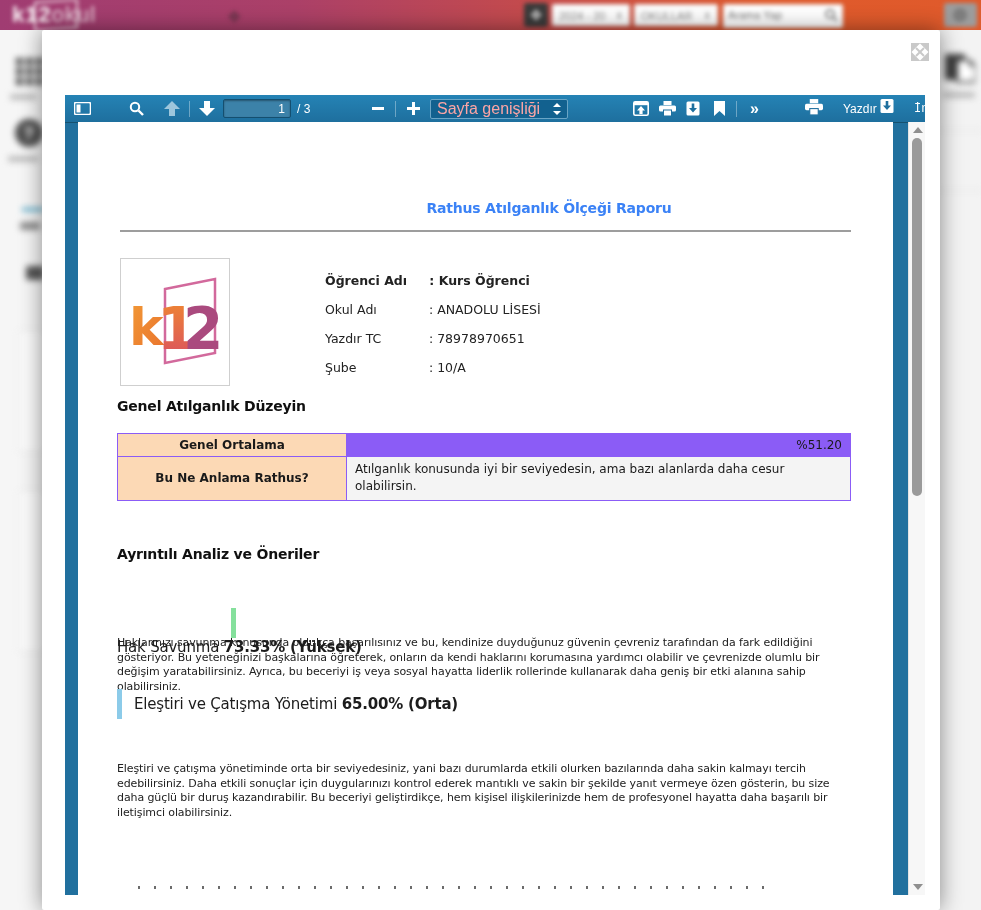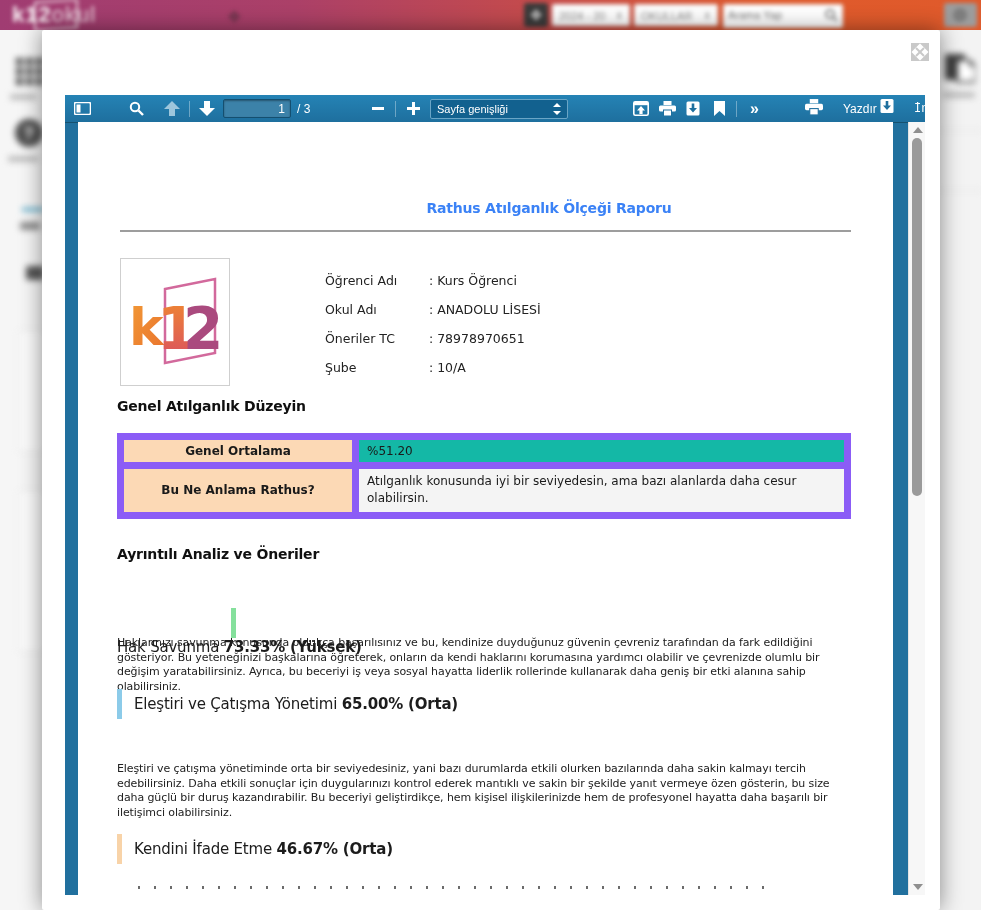--- a/index.html
+++ b/index.html
@@ -45,21 +45,21 @@
   .toolbar{position:absolute;left:0;top:0;width:860px;height:27px;
     background:linear-gradient(#2583b5,#1e6f9e);border-bottom:1px solid #16516f;}
   .tb{position:absolute;top:0;height:27px;display:flex;align-items:center;color:#fff;}
   .tb-sep{width:1px;height:16px;background:rgba(255,255,255,.35);margin:0 4px;}
   .tb-btn{display:flex;align-items:center;justify-content:center;width:26px;height:25px;cursor:pointer;}
   .page-input{width:56px;height:17px;background:#3c82a9;border:1px solid #144f70;border-radius:2px;
     color:#fff;font-size:12px;text-align:right;padding:0 5px;outline:none;
     box-shadow:inset 0 1px 2px rgba(0,0,0,.35);font-family:"Liberation Sans",sans-serif;}
   .page-count{font-size:12px;margin-left:6px;color:#fff;}
   .tb-select{width:138px;height:20px;background:#12618f;border:1px solid #6aa5c6;border-radius:2px;
-    color:#ffffff;font-size:11px;line-height:18px;padding:0 6px;box-sizing:border-box;cursor:pointer;
+    color:#fca5a5;font-size:16px;line-height:18px;padding:0 6px;box-sizing:border-box;cursor:pointer;
     display:flex;justify-content:space-between;align-items:center;}
   .tb-label{font-size:12px;color:#fff;margin-left:20px;cursor:pointer;}
   .chev2{font-size:16px;font-weight:bold;letter-spacing:-1px;}
 
   
   .sb-track{position:absolute;left:843px;top:27px;width:17px;height:773px;background:#f7f7f7;border-left:1px solid #e3e3e3;}
   .sb-thumb{position:absolute;left:3px;top:16px;width:10px;height:358px;background:#9a9a9a;border-radius:6px;}
   .sb-up{position:absolute;left:4px;top:5px;width:0;height:0;border-left:5px solid transparent;
     border-right:5px solid transparent;border-bottom:6px solid #8f8f8f;}
   .sb-down{position:absolute;left:4px;bottom:5px;width:0;height:0;border-left:5px solid transparent;
@@ -71,23 +71,23 @@
   .doc-title{position:absolute;left:0;top:78px;width:942px;text-align:center;
     font-size:14px;font-weight:bold;letter-spacing:-.2px;color:#3b82f6;}
   .doc-hr{position:absolute;left:42px;top:108px;width:731px;height:2px;background:#9d9d9d;}
   .logo-box{position:absolute;left:42px;top:136px;width:108px;height:126px;border:1px solid #cfcfcf;
     display:flex;align-items:center;justify-content:center;background:#fff;}
   .info-row{position:absolute;left:247px;font-size:12.5px;color:#222;}
   .info-row .lab{display:inline-block;width:100px;}
   .sec-h{position:absolute;left:39px;font-size:14px;font-weight:bold;color:#101010;letter-spacing:-.2px;}
   table.sumtab{position:absolute;left:39px;top:311px;width:734px;border-collapse:collapse;
     font-size:12px;color:#1a1a1a;}
-  table.sumtab td{border:7px solid #8b5cf6;padding:4px 8px;}
+  table.sumtab td{border:1px solid #8b5cf6;padding:4px 8px;}
   td.hcell{background:#fcd9b5;font-weight:bold;text-align:center;width:212px;}
-  td.vcell{background:#14b8a6;text-align:left;}
+  td.vcell{background:#8b5cf6;text-align:right;}
   td.vleft{background:#f4f4f4;text-align:left;padding:4px 10px;line-height:1.45;}
   .ana-sec{position:absolute;left:39px;display:flex;align-items:center;}
   .ana-bar{width:5px;height:30px;margin-right:12px;}
   .ana-name{font-size:15px;color:#1c1c1c;letter-spacing:-.2px;}
   .ana-name b{font-weight:bold;}
   .ana-p{position:absolute;left:39px;width:740px;font-size:11px;line-height:14.5px;
     color:#212121;letter-spacing:-.1px;}
   .clip-line{position:absolute;left:60px;top:764px;width:640px;height:3px;
     background:repeating-linear-gradient(90deg,#3a3a3a 0 2px,transparent 2px 16px);opacity:.75;}
 </style>
@@ -314,30 +314,30 @@
                   <stop offset="1" stop-color="#e9712d"></stop>
               </linearGradient>
             </defs>
             <path d="M38 22 L88 12 L88 86 L38 96 Z" fill="none" stroke="#d2699c" stroke-width="2.5"></path>
             <text x="2" y="78" font-family="DejaVu Sans,sans-serif" font-weight="bold" font-size="52" fill="url(#gk)">k</text>
             <text x="30" y="82" font-family="DejaVu Sans,sans-serif" font-weight="bold" font-size="58" fill="url(#g1)">1</text>
             <text x="56" y="82" font-family="DejaVu Sans,sans-serif" font-weight="bold" font-size="58" fill="#aa4a7e">2</text>
           </svg>
         </div>
 
-        <div class="info-row" style="top:151px;">
+        <div class="info-row" style="top:151px;font-weight:bold;">
           <span class="lab">Öğrenci Adı</span>
           <span>: Kurs Öğrenci</span>
         </div>
         <div class="info-row" style="top:180px;">
           <span class="lab">Okul Adı</span>
           <span>: ANADOLU LİSESİ</span>
         </div>
         <div class="info-row" style="top:209px;">
-          <span class="lab">Öneriler TC</span>
+          <span class="lab">Yazdır TC</span>
           <span>: 78978970651</span>
         </div>
         <div class="info-row" style="top:238px;">
           <span class="lab">Şube</span>
           <span>: 10/A</span>
         </div>
 
         <div class="sec-h" style="top:276px;">Genel Atılganlık Düzeyin</div>
 
         <table class="sumtab">
@@ -360,24 +360,20 @@
           <div class="ana-name"><span>Hak Savunma </span><b>73.33% (Yüksek)</b></div>
         </div>
         <div class="ana-p" style="top:514px;">Haklarınızı savunma konusunda oldukça başarılısınız ve bu, kendinize duyduğunuz güvenin çevreniz tarafından da fark edildiğini gösteriyor. Bu yeteneğinizi başkalarına öğreterek, onların da kendi haklarını korumasına yardımcı olabilir ve çevrenizde olumlu bir değişim yaratabilirsiniz. Ayrıca, bu beceriyi iş veya sosyal hayatta liderlik rollerinde kullanarak daha geniş bir etki alanına sahip olabilirsiniz.</div>
 
         <div class="ana-sec" style="top:567px;">
           <div class="ana-bar" style="background-color: rgb(140, 203, 233);"></div>
           <div class="ana-name"><span>Eleştiri ve Çatışma Yönetimi </span><b>65.00% (Orta)</b></div>
         </div>
         <div class="ana-p" style="top:640px;">Eleştiri ve çatışma yönetiminde orta bir seviyedesiniz, yani bazı durumlarda etkili olurken bazılarında daha sakin kalmayı tercih edebilirsiniz. Daha etkili sonuçlar için duygularınızı kontrol ederek mantıklı ve sakin bir şekilde yanıt vermeye özen gösterin, bu size daha güçlü bir duruş kazandırabilir. Bu beceriyi geliştirdikçe, hem kişisel ilişkilerinizde hem de profesyonel hayatta daha başarılı bir iletişimci olabilirsiniz.</div>
 
-        <div class="ana-sec" style="top:712px;">
-          <div class="ana-bar" style="background-color: rgb(248, 211, 168);"></div>
-          <div class="ana-name"><span>Kendini İfade Etme </span><b>46.67% (Orta)</b></div>
-        </div>
         <div class="clip-line"></div>
       </div>
 
       <div class="sb-track">
         <div class="sb-up"></div>
         <div class="sb-thumb"></div>
         <div class="sb-down"></div>
       </div>
     </div>
   </div>

